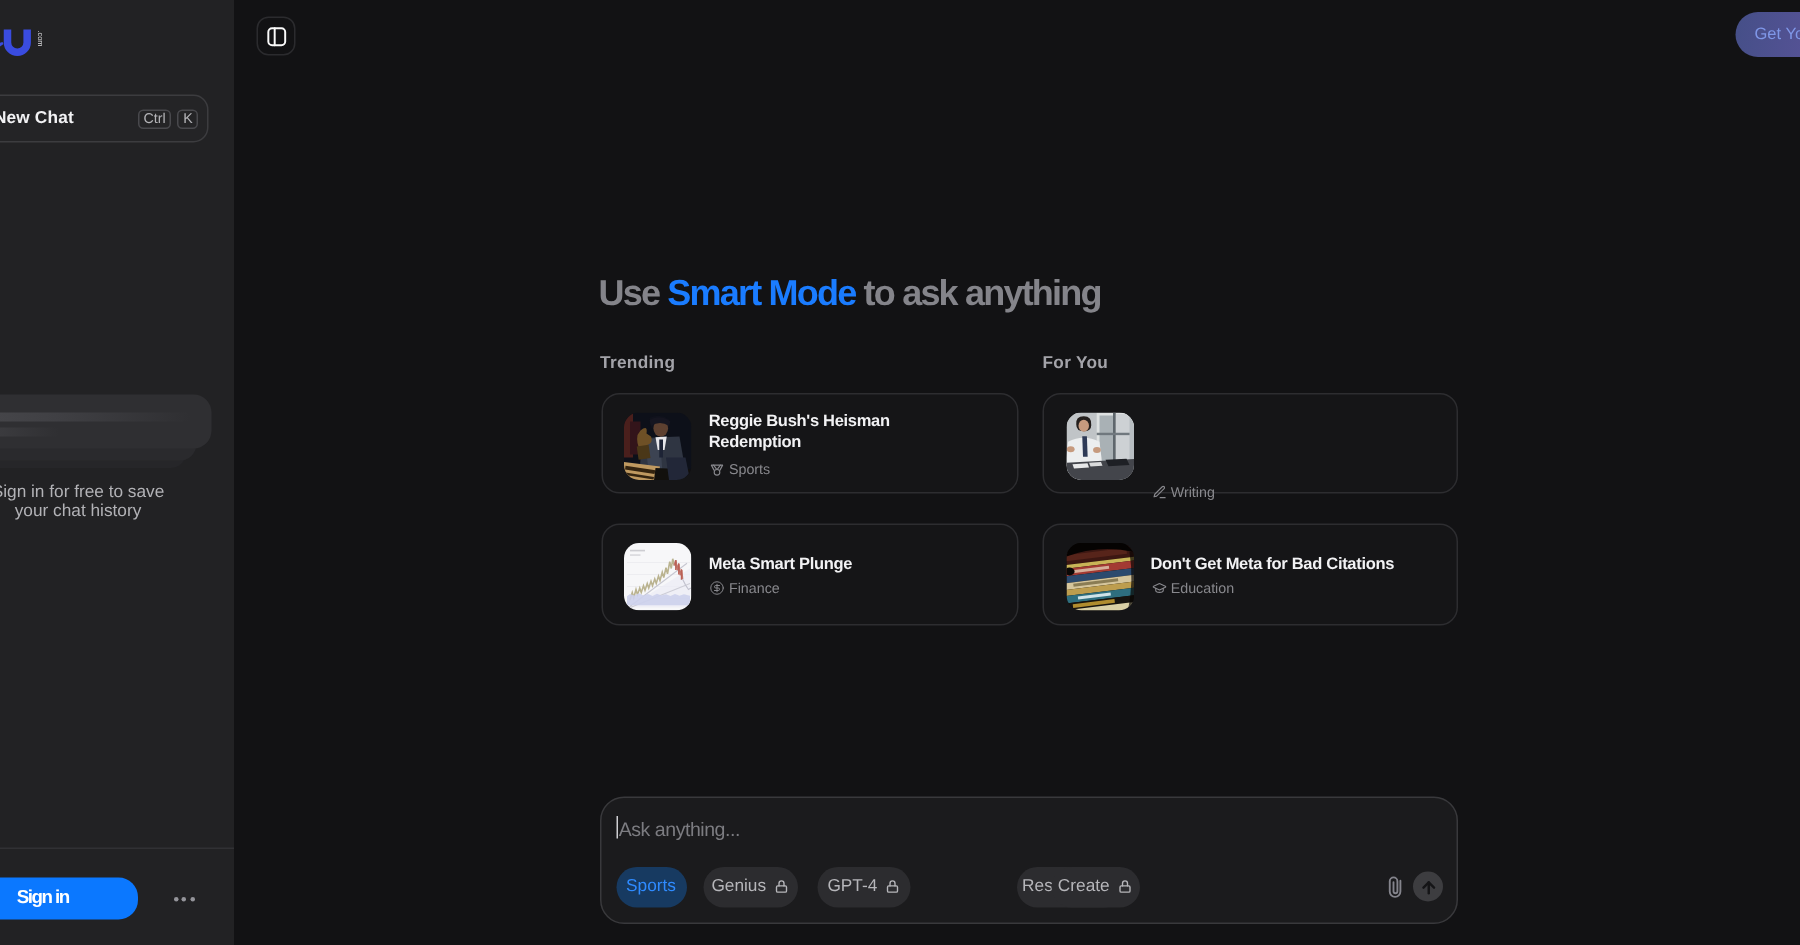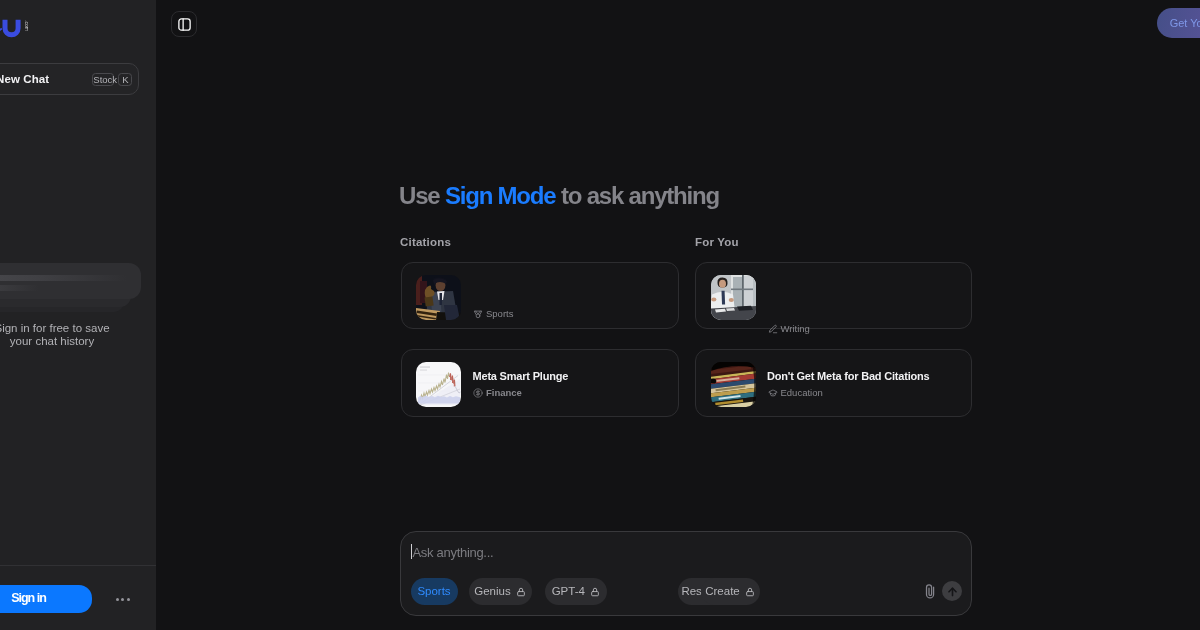--- a/index.html
+++ b/index.html
@@ -72,21 +72,21 @@
   <div id="sidebar" class="abs"></div>
 
   <svg id="logoU" class="abs" width="34" height="40" viewBox="0 0 34 40">
     <path d="M 0 20.5 a 7 7 0 0 0 0.9 1.8" fill="none" stroke="#3a4ce0" stroke-width="3.6"></path>
     <path d="M 5 11.7 V 20.25 a 6.55 6.55 0 0 0 13.1 0 V 11.7" fill="none" stroke="#3a4ce0" stroke-width="5"></path>
     <text transform="translate(25.4,12.2) rotate(90)" font-size="5" fill="#dcdcde" font-family="Liberation Sans">.com</text>
   </svg>
 
   <div id="newchat" class="abs">
     <span class="label">New Chat</span>
-    <span class="key" id="keyctrl">Stock</span>
+    <span class="key" id="keyctrl">Ctrl</span>
     <span class="key" id="keyk">K</span>
   </div>
 
   <div id="stack1" class="abs stackcard"></div>
   <div id="stack2" class="abs stackcard"></div>
   <div id="stack3" class="abs stackcard"></div>
   <div id="shim1" class="abs shimmer"></div>
   <div id="shim2" class="abs shimmer"></div>
 
   <div id="signtext" class="abs">Sign in for free to save<br>your chat history</div>
@@ -99,23 +99,23 @@
 
   <div id="toggle" class="abs">
     <svg width="15" height="15" viewBox="0 0 24 24" style="position:absolute;left:4.5px;top:4.5px;" fill="none" stroke="#fafafa" stroke-width="2.1" stroke-linecap="round" stroke-linejoin="round">
       <rect x="3" y="3" width="18" height="18" rx="4"></rect>
       <line x1="9.8" y1="3" x2="9.8" y2="21"></line>
     </svg>
   </div>
 
   <div id="getbtn" class="abs">Get You</div>
 
-  <div id="heading" class="abs">Use <span class="blue">Sign Mode</span> to ask anything</div>
-
-  <div class="abs collabel" style="left:400px;">Citations</div>
+  <div id="heading" class="abs">Use <span class="blue">Smart Mode</span> to ask anything</div>
+
+  <div class="abs collabel" style="left:400px;">Trending</div>
   <div class="abs collabel" style="left:695px;">For You</div>
 
   <div class="card r1 c1">
     <div class="thumb"><svg width="45" height="45" viewBox="0 0 45 45">
       <rect width="45" height="45" fill="#0d1019"></rect>
       <rect x="0" y="0" width="6" height="30" fill="#4a1f1c"></rect>
       <rect x="4" y="6" width="7" height="22" fill="#33141a"></rect>
       <path d="M17 3.5 Q24 0.5 30 4.5 L30.5 10 Q24 13 18 10 Z" fill="#10121c"></path>
       <ellipse cx="24.5" cy="10.5" rx="4.9" ry="5.6" fill="#5d4030"></ellipse>
       <path d="M17 5 Q24 1 31 6 L30 9 Q24 5 18 9 Z" fill="#151520"></path>
@@ -124,20 +124,21 @@
       <path d="M21 16.5 L28.5 16 L27 25 L22.5 25 Z" fill="#e6e6ea"></path>
       <path d="M23.5 18 L26 18 L26 30 L23.5 30 Z" fill="#1d2335"></path>
       <path d="M11 12 Q16 8 15 14 L18 16 Q20 20 15 22 L11 26 Q8 20 9 15 Z" fill="#6e5026"></path>
       <rect x="9" y="22" width="8" height="9" fill="#4a3718" transform="rotate(-8 13 26)"></rect>
       <path d="M0 33 L24 36 L22 45 L0 45 Z" fill="#bf9960"></path>
       <path d="M1 35.5 L21 38.5 L20.3 41 L0.7 38 Z" fill="#33230f"></path>
       <path d="M1 40 L20 43 L19.7 44.6 L0.8 41.6 Z" fill="#33230f"></path>
       <path d="M21 37 L45 38 L45 45 L20 45 Z" fill="#12100d"></path>
       <path d="M28 30 L41 30 L44 45 L30 45 Z" fill="#222738"></path>
     </svg></div>
+    <div class="ctitle" style="top:10.9px;">Reggie Bush's Heisman<br>Redemption</div>
     <div class="ccat" style="top:45.2px;">
       <svg width="10" height="10" viewBox="0 0 24 24" fill="none" stroke="#88888d" stroke-width="1.8" stroke-linecap="round" stroke-linejoin="round">
         <path d="M7.2 13 L3 5 h18 l-4.2 8"></path>
         <path d="M11 11 L6.5 5"></path>
         <path d="M13 11 L17.5 5"></path>
         <circle cx="12" cy="16.5" r="4.5"></circle>
       </svg>Sports
     </div>
   </div>
 
@@ -179,21 +180,21 @@
       <path d="M3 43 L44 17 L44 43 Z" fill="#ebebf5" opacity="0.7"></path>
       <path d="M3 43 L42 13.5" stroke="#c6c6d0" stroke-width="0.7" fill="none"></path>
       <path d="M3 43.5 L44 27" stroke="#cdcdd6" stroke-width="0.7" fill="none"></path>
       <path d="M4 38 L5.5 33 L6.5 36.5 L8 31 L9 34.5 L10.5 30 L11.5 33 L13 28.5 L14 31.5 L15.5 27 L16.5 30 L18 25.5 L19 28.5 L20.5 24 L21.5 27 L23 22 L24 25 L25.5 19.5 L26.5 23 L28 16.5 L29 20.5 L30.5 12.5 L31.5 17 L32.5 10.5 L33.5 15" fill="none" stroke="#bab390" stroke-width="1.05"></path>
       <path d="M33.5 15 L34.5 11.5 L35.5 18 L36.5 14 L37.5 21.5 L38.5 18 L39 24" fill="none" stroke="#c0776d" stroke-width="1.1"></path>
         <path d="M39 24 L41 28 L43 31 L44.5 30" fill="none" stroke="#c2c2ce" stroke-width="0.8"></path>
       <path d="M34.5 11.5 L34.5 18 M36.5 13.5 L36.5 21 M38.3 17.5 L38.3 24.5" stroke="#bb5f55" stroke-width="0.9"></path>
       <path d="M2 35.5 L4 34 L7 35 L10 33.5 L13 35 L16 34 L19 35.3 L22 33.8 L25 35 L28 34.2 L31 35.4 L34 34 L37 35.2 L40 34.2 L44 35.2 L44 41.5 L2 41.5 Z" fill="#ccd0ec" opacity="0.9"></path>
     </svg></div>
     <div class="ctitle" style="top:19.3px;">Meta Smart Plunge</div>
-    <div class="ccat" style="top:37.2px;font-weight:bold;">
+    <div class="ccat" style="top:37.2px;">
       <svg width="10" height="10" viewBox="0 0 24 24" fill="none" stroke="#88888d" stroke-width="1.6" stroke-linecap="round" stroke-linejoin="round">
         <circle cx="12" cy="12" r="10"></circle>
         <path d="M16 8h-6a2 2 0 1 0 0 4h4a2 2 0 1 1 0 4H8"></path>
         <path d="M12 18V6"></path>
       </svg>Finance
     </div>
   </div>
 
   <div class="card r2 c2">
     <div class="thumb"><svg width="45" height="45" viewBox="0 0 45 45">

